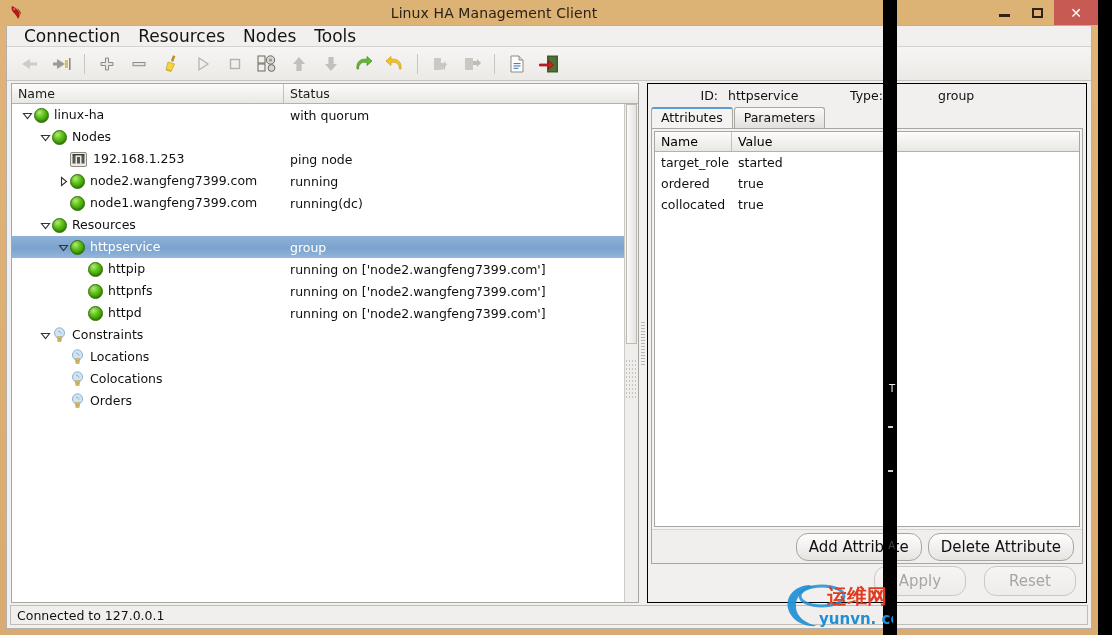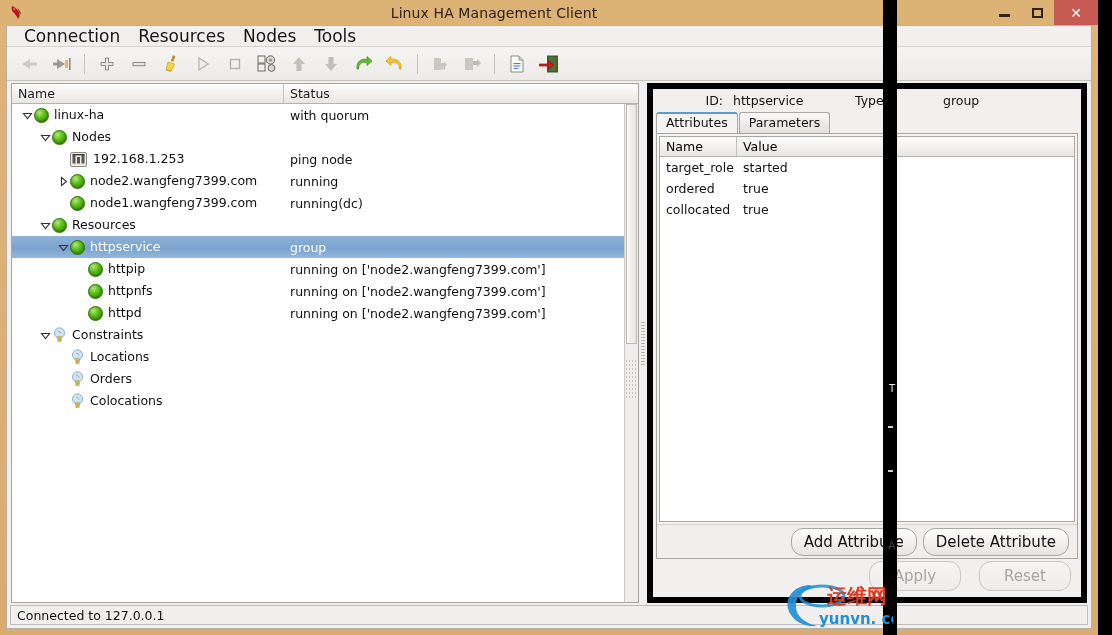--- a/index.html
+++ b/index.html
@@ -209,21 +209,21 @@
     background-image: radial-gradient(#b9b5b0 40%, transparent 41%);
     background-size: 2px 3px;
   }
 
   
   .right-pane {
     flex: 1 1 auto;
     display: flex; flex-direction: column;
     min-width: 0;
     background: #f2f0ee;
-    border: 6px solid #000000;
+    border: 1px solid #000000;
     margin-right: 2px;
   }
   .id-bar {
     height: 22px; flex: 0 0 22px;
     display: flex; align-items: center;
     font-size: 12.5px; color: #111;
     padding: 0 4px;
   }
   .id-label { width: 66px; text-align: right; }
   .id-value { width: 84px; padding-left: 10px; }
@@ -650,34 +650,34 @@
                 </div>
                 <div class="row">
                   <div class="row-name">
                     <span style="display: inline-block; width: 44px; flex: 0 0 auto;"></span>
                     <span class="twisty"></span>
                     <span class="bulb"><svg width="15" height="16" viewBox="0 0 15 16">
                         <ellipse cx="7.5" cy="6" rx="5" ry="5.2" fill="#cfe4f5" stroke="#8aa9c2" stroke-width="0.9"></ellipse>
                         <path d="M5.5 9.5 h4 v1.6 h-4 z M5.6 11.6 h3.8 v1.3 h-3.8 z M5.8 13.3 h3.4 v1.2 h-3.4 z" fill="#e6c86a" stroke="#b39638" stroke-width="0.5"></path>
                         <path d="M6 4.2 C7.6 4.2, 9 5.4, 9 6.6" fill="none" stroke="#7d9bb5" stroke-width="0.8"></path>
                       </svg></span>
-                    <span class="label-txt">Orders</span>
+                    <span class="label-txt">Colocations</span>
                   </div>
                   <div class="row-status"></div>
                 </div>
                 <div class="row">
                   <div class="row-name">
                     <span style="display: inline-block; width: 44px; flex: 0 0 auto;"></span>
                     <span class="twisty"></span>
                     <span class="bulb"><svg width="15" height="16" viewBox="0 0 15 16">
                         <ellipse cx="7.5" cy="6" rx="5" ry="5.2" fill="#cfe4f5" stroke="#8aa9c2" stroke-width="0.9"></ellipse>
                         <path d="M5.5 9.5 h4 v1.6 h-4 z M5.6 11.6 h3.8 v1.3 h-3.8 z M5.8 13.3 h3.4 v1.2 h-3.4 z" fill="#e6c86a" stroke="#b39638" stroke-width="0.5"></path>
                         <path d="M6 4.2 C7.6 4.2, 9 5.4, 9 6.6" fill="none" stroke="#7d9bb5" stroke-width="0.8"></path>
                       </svg></span>
-                    <span class="label-txt">Colocations</span>
+                    <span class="label-txt">Orders</span>
                   </div>
                   <div class="row-status"></div>
                 </div>
               </div>
             <div class="v-scroll">
               <div class="v-thumb"></div>
               <div class="v-grip" style="background-image:radial-gradient(#c6c2bd 40%, transparent 41%);background-size:3px 4px;"></div>
             </div>
           </div>
         </div>

